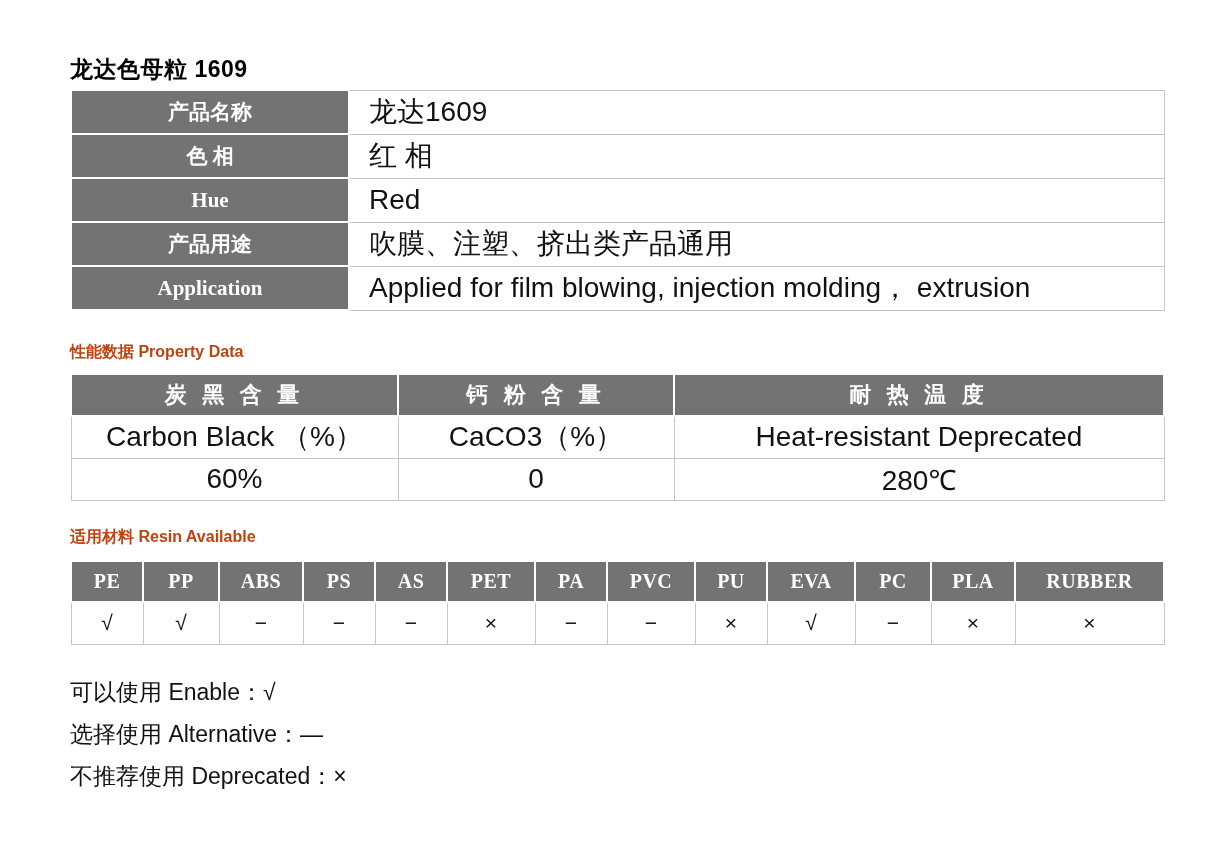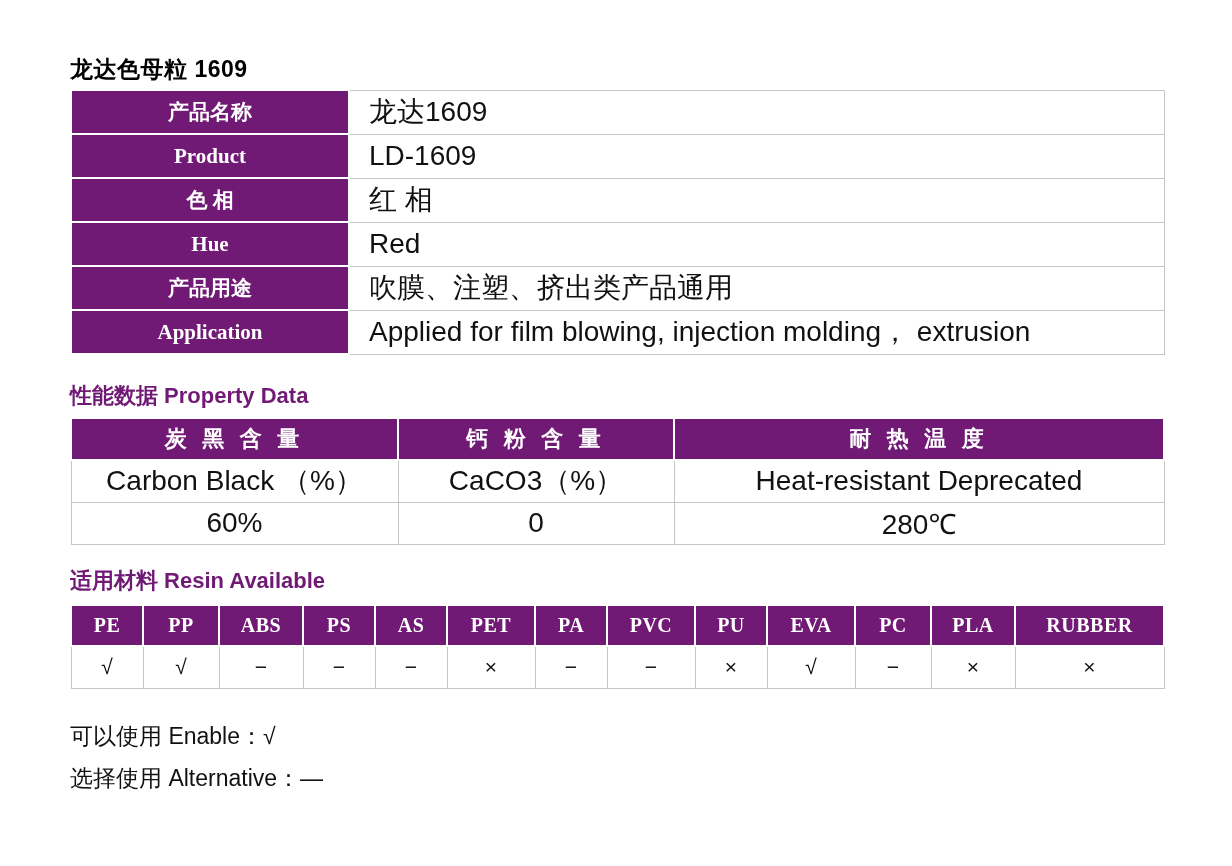--- a/index.html
+++ b/index.html
@@ -18,21 +18,21 @@
     padding-top: 55px;
     font-size: 23px; font-weight: bold; color: #000;
     letter-spacing: 0.5px;
     line-height: 28px;
   }
 
   table { border-collapse: collapse; table-layout: fixed; width: 1093px; }
 
   
   .hcell {
-    background: #701a75;
+    background: #737373;
     color: #fff;
     font-family: "Liberation Serif", serif;
     font-weight: bold;
     text-align: center;
     vertical-align: middle;
     border: 2px solid #ffffff;
   }
   
   .vcell {
     background: #fff;
@@ -43,21 +43,21 @@
   }
 
   
   .product-table { margin-top: 6px; }
   .product-table tr { height: 44px; }
   .product-table .hcell { font-size: 21px; }
   .product-table .vcell { text-align: left; padding-left: 19px; }
 
   .section-heading {
     margin: 0; padding: 0;
-    font-size: 22px; font-weight: bold; color: #701a75;
+    font-size: 16px; font-weight: bold; color: #c2410c;
     line-height: 26px;
   }
   .heading-property { margin-top: 28px; }
   .heading-resin   { margin-top: 23px; }
 
   
   .property-table { margin-top: 8px; }
   .property-table tr { height: 42px; }
   .property-table .hcell { font-size: 22px; letter-spacing: 5px; }
   .property-table .vcell { text-align: center; }
@@ -82,24 +82,20 @@
 
     <table class="product-table">
       <colgroup>
           <col style="width:278px">
           <col style="width:815px">
         </colgroup>
       <tbody>
         <tr>
           <td class="hcell">产品名称</td>
           <td class="vcell">龙达1609</td>
-        </tr>
-        <tr>
-          <td class="hcell">Product</td>
-          <td class="vcell">LD-1609</td>
         </tr>
         <tr>
           <td class="hcell">色 相</td>
           <td class="vcell">红 相</td>
         </tr>
         <tr>
           <td class="hcell">Hue</td>
           <td class="vcell">Red</td>
         </tr>
         <tr>
@@ -188,16 +184,17 @@
           <td class="vcell">−</td>
           <td class="vcell">×</td>
           <td class="vcell">×</td>
         </tr>
       </tbody>
     </table>
 
     <div class="legend">
       <div class="legend-line">可以使用 Enable：√</div>
       <div class="legend-line">选择使用 Alternative：—</div>
+      <div class="legend-line">不推荐使用 Deprecated：×</div>
     </div>
 
   </div>
 </div>
 
 </body></html>

